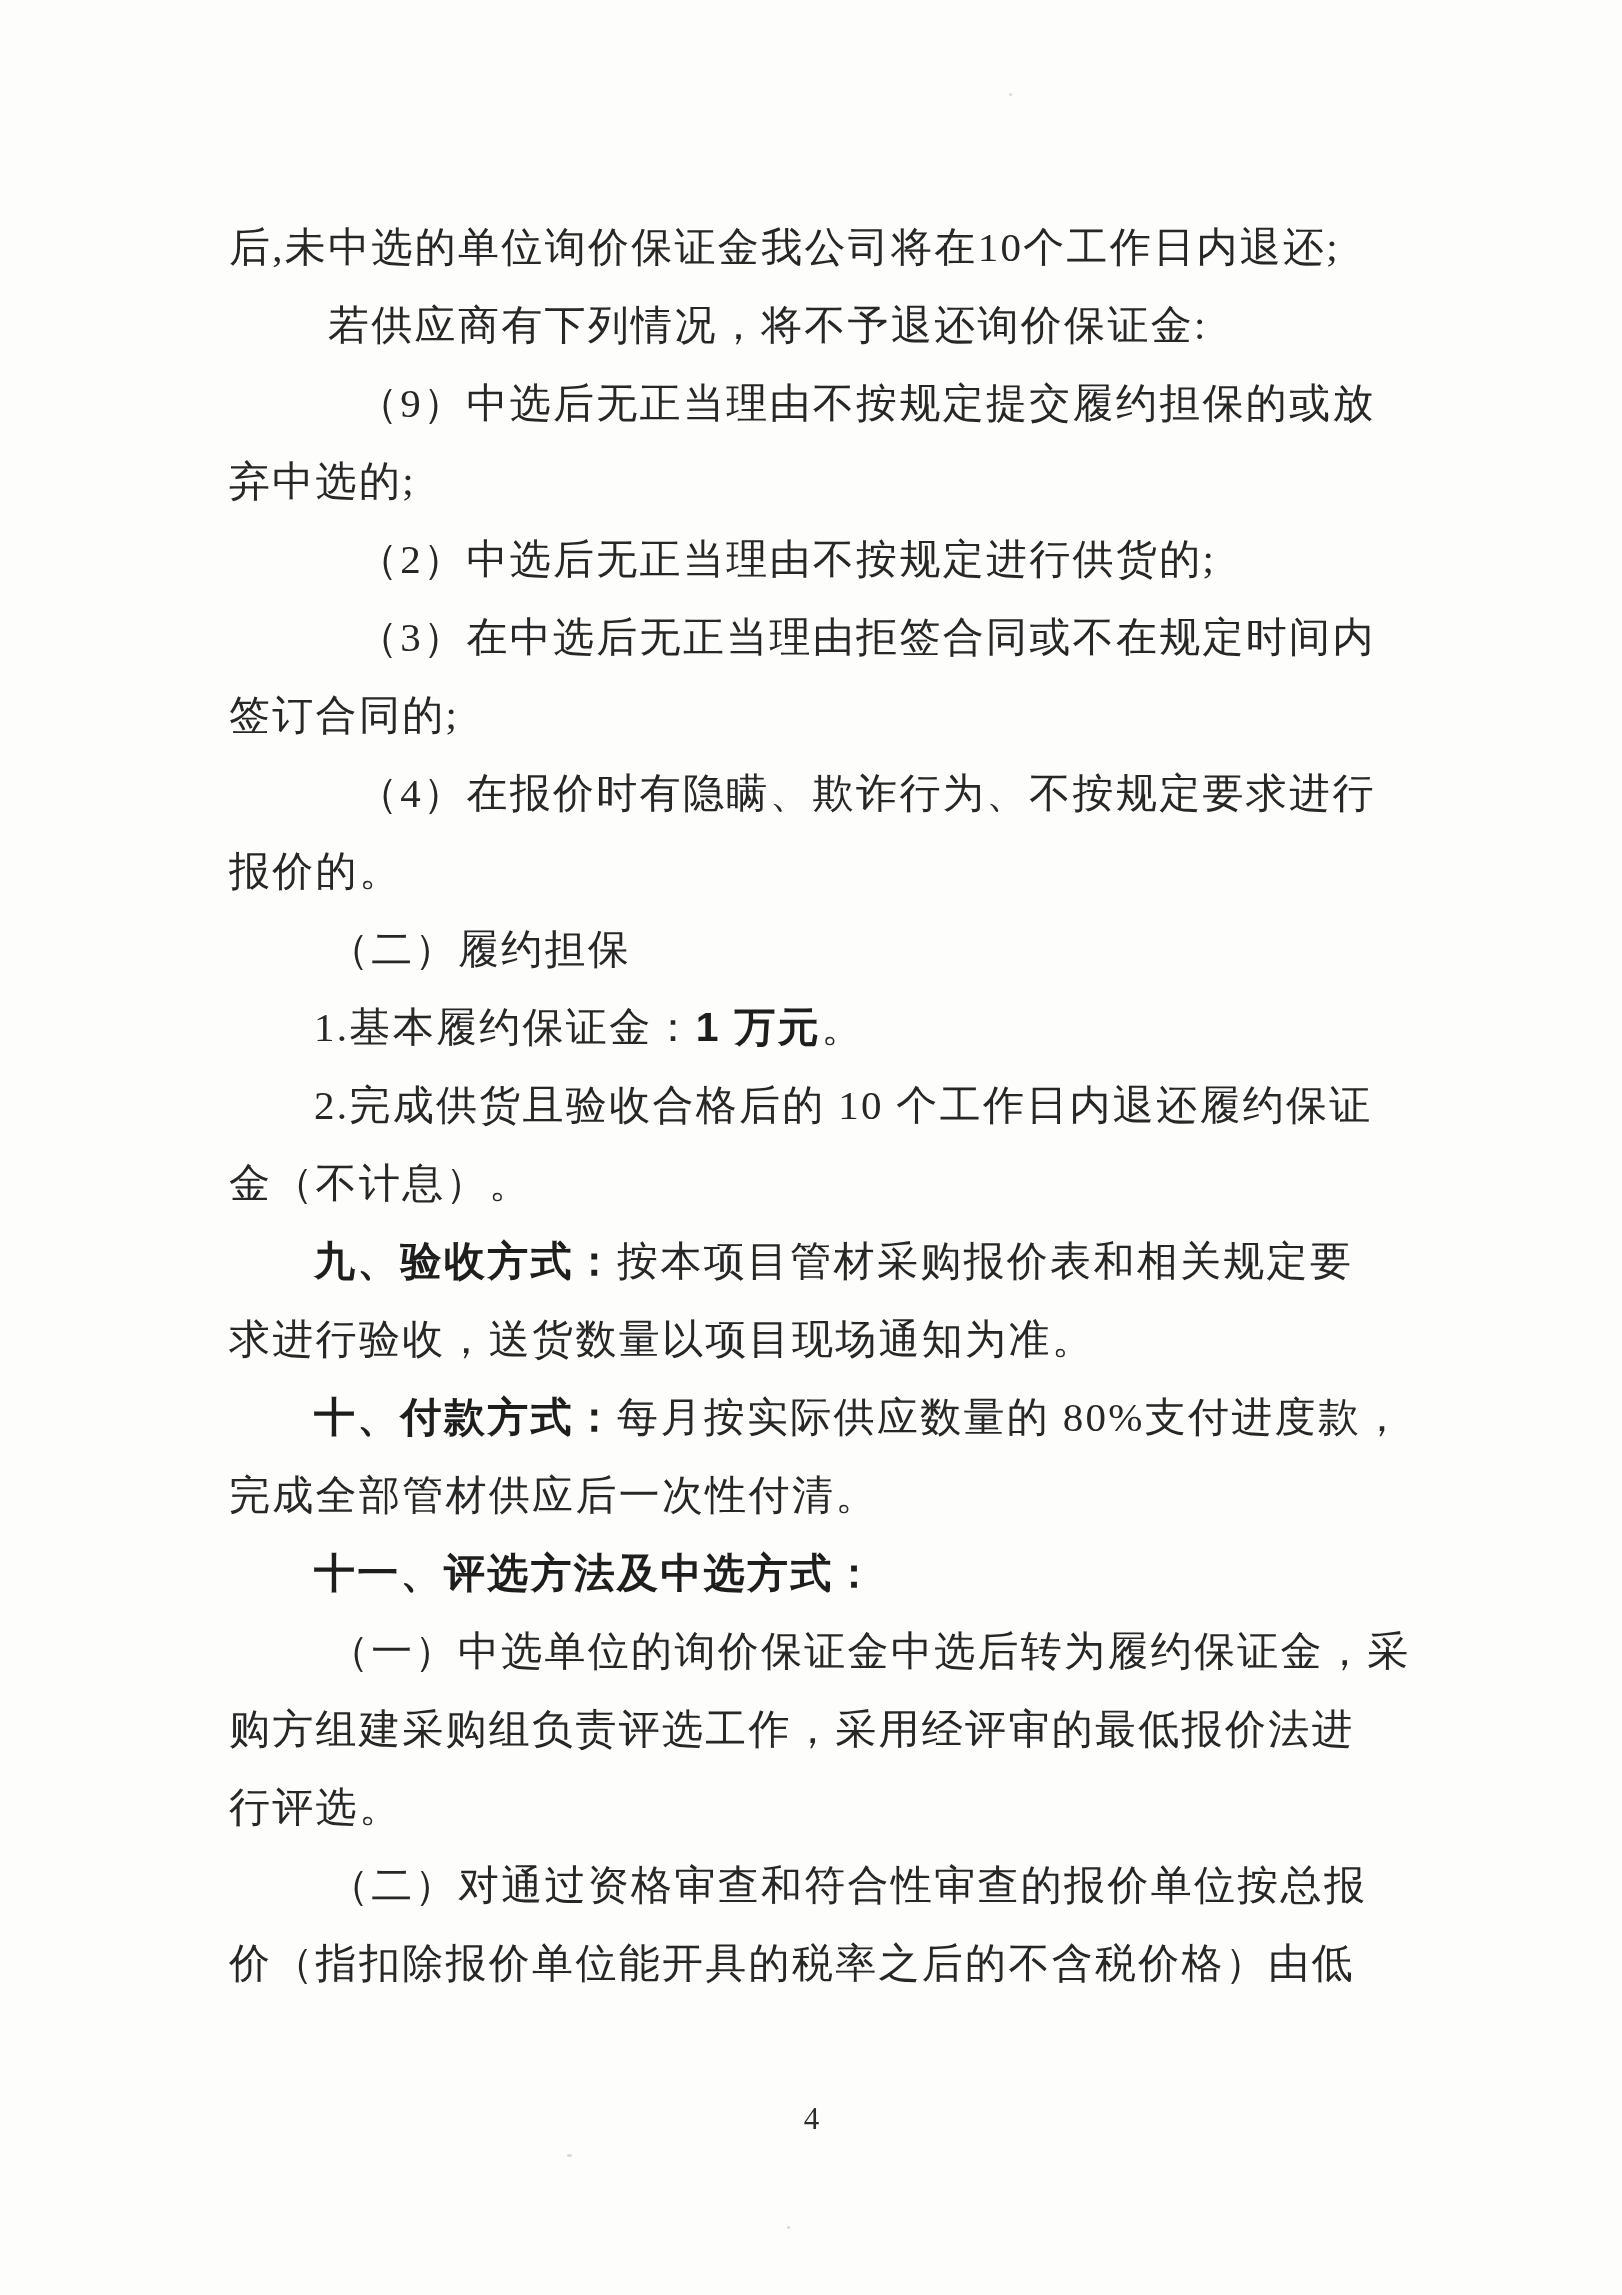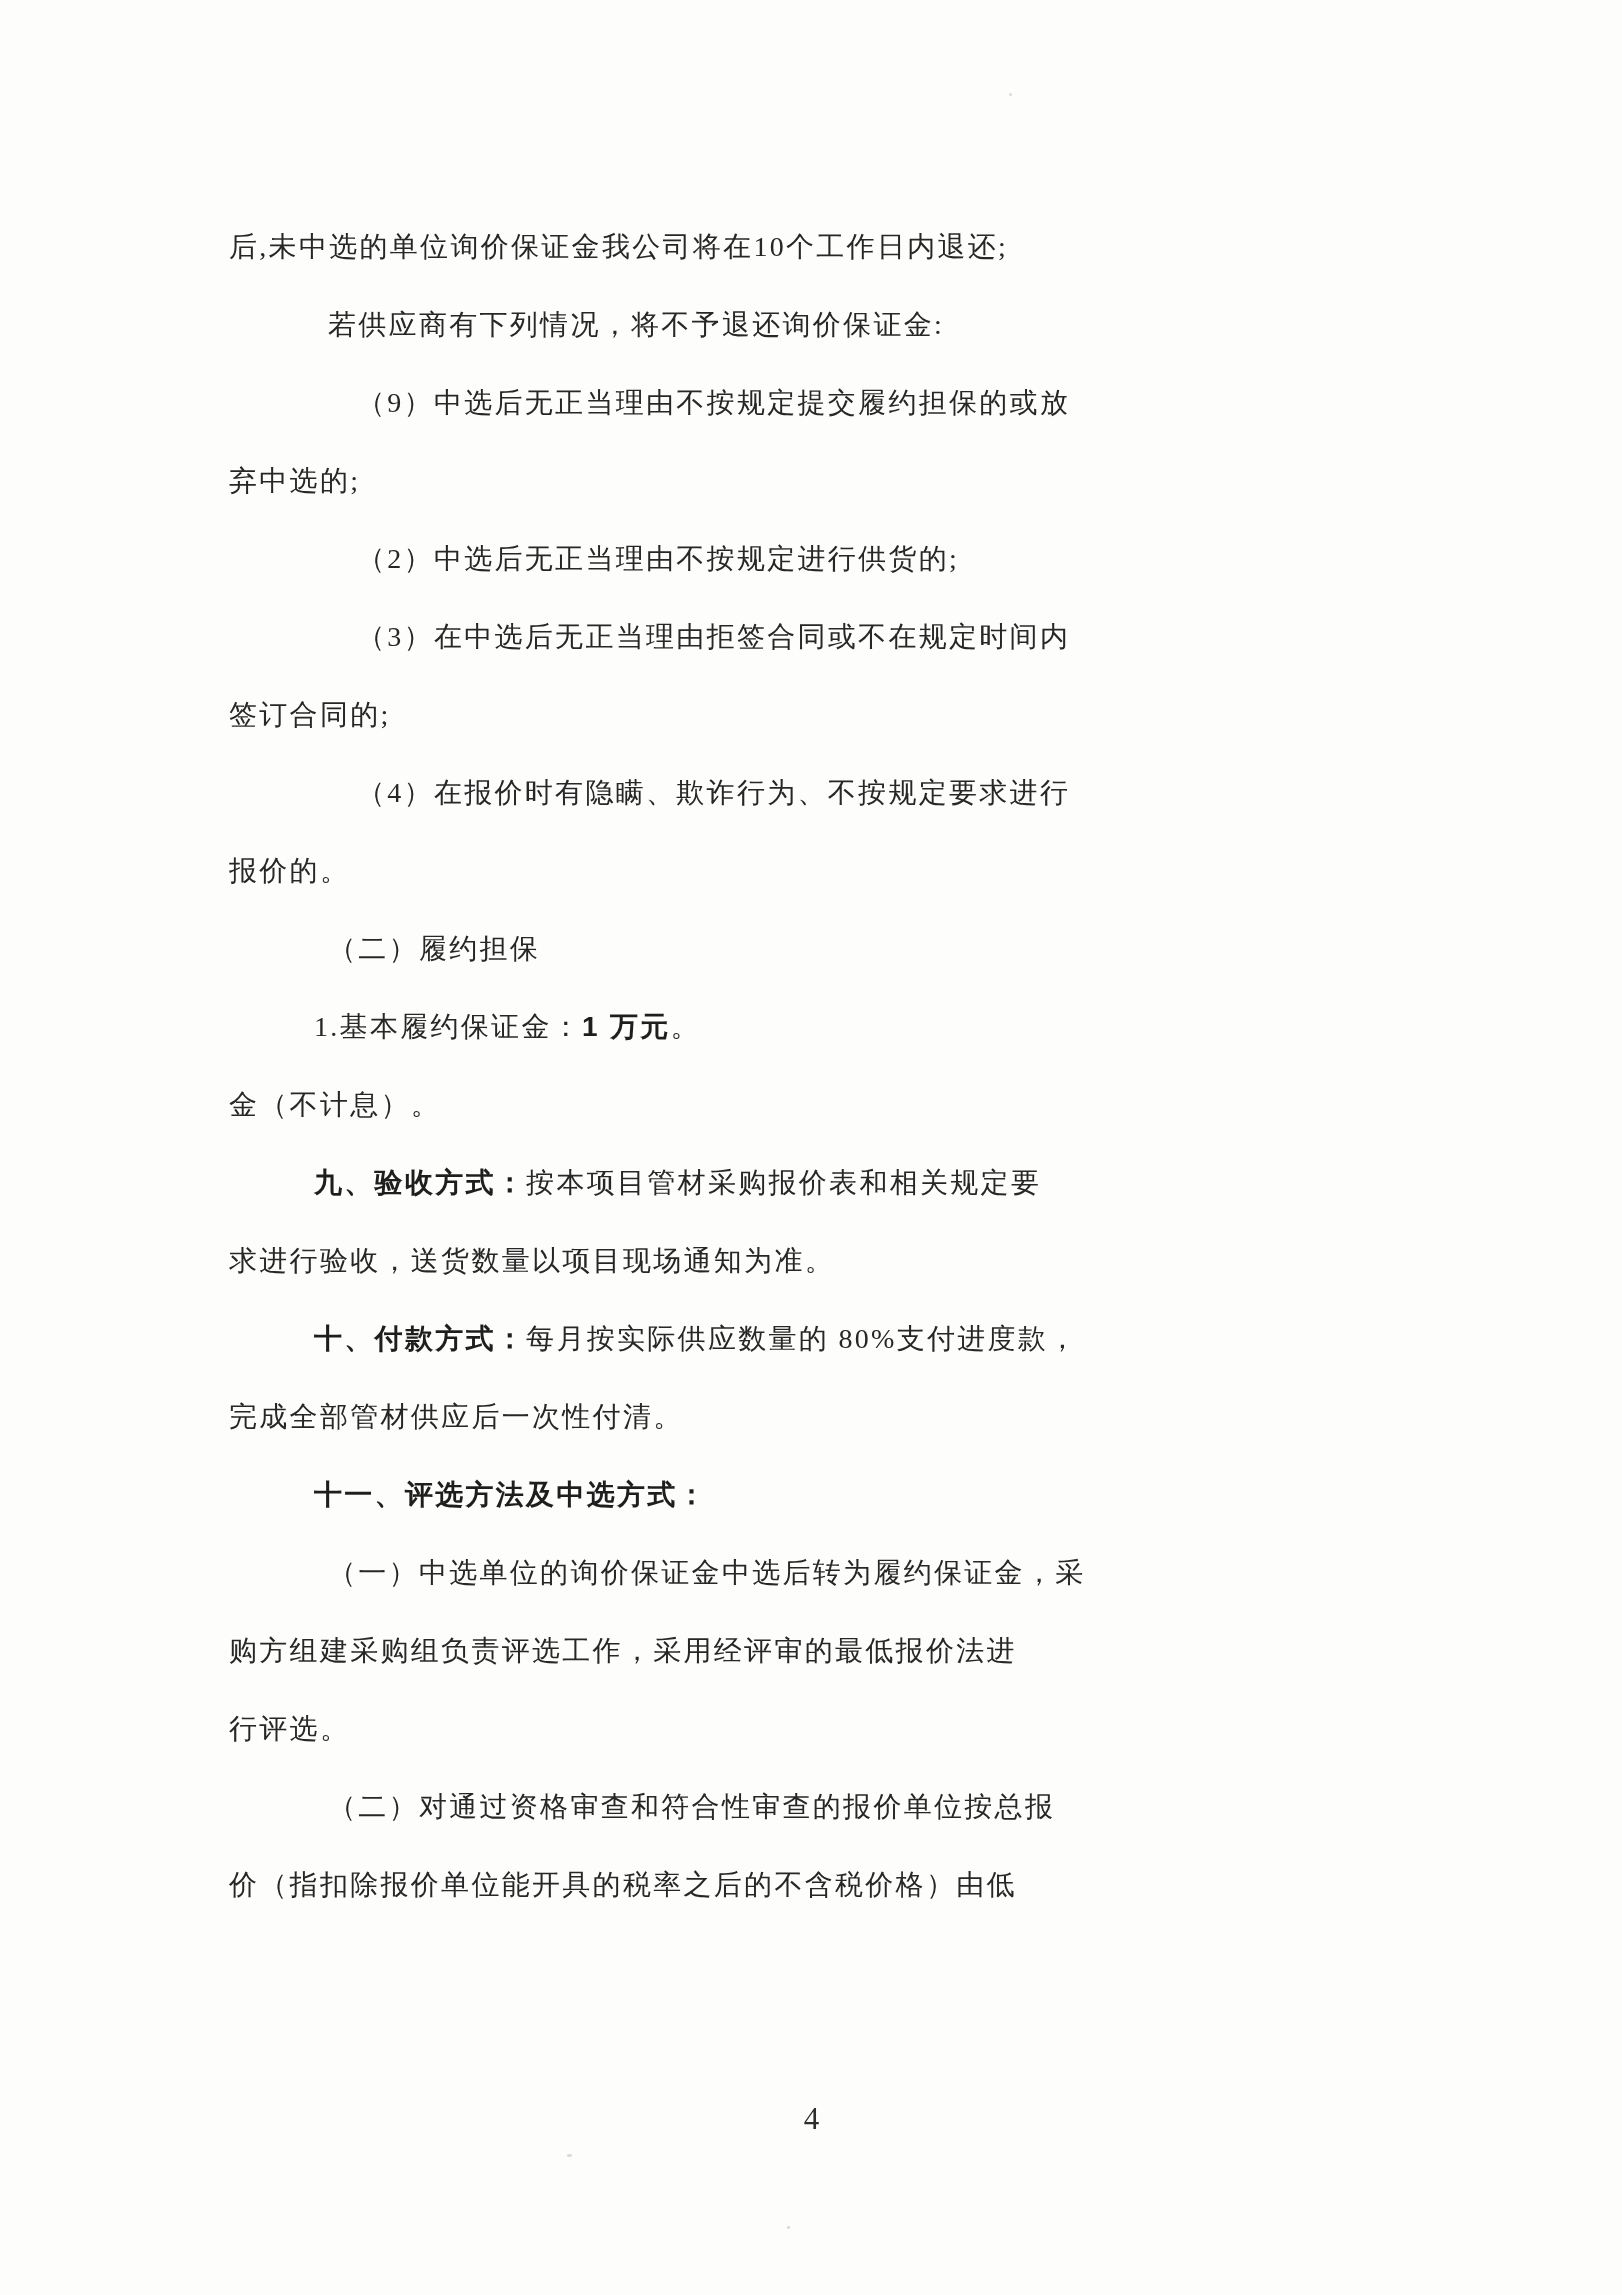--- a/index.html
+++ b/index.html
@@ -19,21 +19,21 @@
   }
   .doc {
     position: absolute;
     left: 229px;
     top: 208px;
     width: 1152px;
   }
   .line {
     height: 78px;
     line-height: 78px;
-    font-size: 28px;
+    font-size: 41px;
     letter-spacing: 2.3px;
     white-space: nowrap;
     color: #272727;
   }
   .seg { font-weight: 400; }
   .seg-b {
     font-family: "Liberation Sans", "DejaVu Sans", sans-serif;
     font-weight: 700;
     color: #1e1e1e;
     margin-top: 8px;
@@ -72,20 +72,21 @@
       <div class="line ind-2"><span class="seg">若供应商有下列情况，将不予退还询价保证金:</span></div>
       <div class="line ind-3"><span class="seg">（9）中选后无正当理由不按规定提交履约担保的或放</span></div>
       <div class="line ind-0"><span class="seg">弃中选的;</span></div>
       <div class="line ind-3"><span class="seg">（2）中选后无正当理由不按规定进行供货的;</span></div>
       <div class="line ind-3"><span class="seg">（3）在中选后无正当理由拒签合同或不在规定时间内</span></div>
       <div class="line ind-0"><span class="seg">签订合同的;</span></div>
       <div class="line ind-3"><span class="seg">（4）在报价时有隐瞒、欺诈行为、不按规定要求进行</span></div>
       <div class="line ind-0"><span class="seg">报价的。</span></div>
       <div class="line ind-2"><span class="seg">（二）履约担保</span></div>
       <div class="line ind-1"><span class="seg">1.基本履约保证金：</span><span class="seg seg-b">1 万元</span><span class="seg">。</span></div>
+      <div class="line ind-1"><span class="seg">2.完成供货且验收合格后的 10 个工作日内退还履约保证</span></div>
       <div class="line ind-0"><span class="seg">金（不计息）。</span></div>
       <div class="line ind-1"><span class="seg seg-b">九、验收方式：</span><span class="seg">按本项目管材采购报价表和相关规定要</span></div>
       <div class="line ind-0"><span class="seg">求进行验收，送货数量以项目现场通知为准。</span></div>
       <div class="line ind-1"><span class="seg seg-b">十、付款方式：</span><span class="seg">每月按实际供应数量的 80%支付进度款，</span></div>
       <div class="line ind-0"><span class="seg">完成全部管材供应后一次性付清。</span></div>
       <div class="line ind-1"><span class="seg seg-b">十一、评选方法及中选方式：</span></div>
       <div class="line ind-2"><span class="seg">（一）中选单位的询价保证金中选后转为履约保证金，采</span></div>
       <div class="line ind-0"><span class="seg">购方组建采购组负责评选工作，采用经评审的最低报价法进</span></div>
       <div class="line ind-0"><span class="seg">行评选。</span></div>
       <div class="line ind-2"><span class="seg">（二）对通过资格审查和符合性审查的报价单位按总报</span></div>

